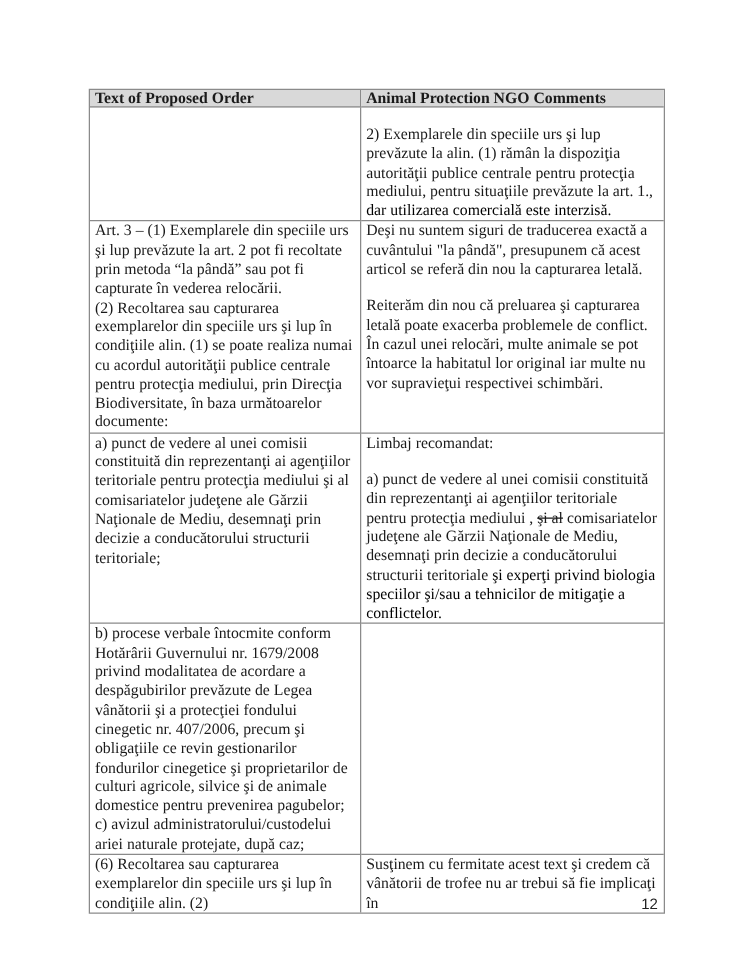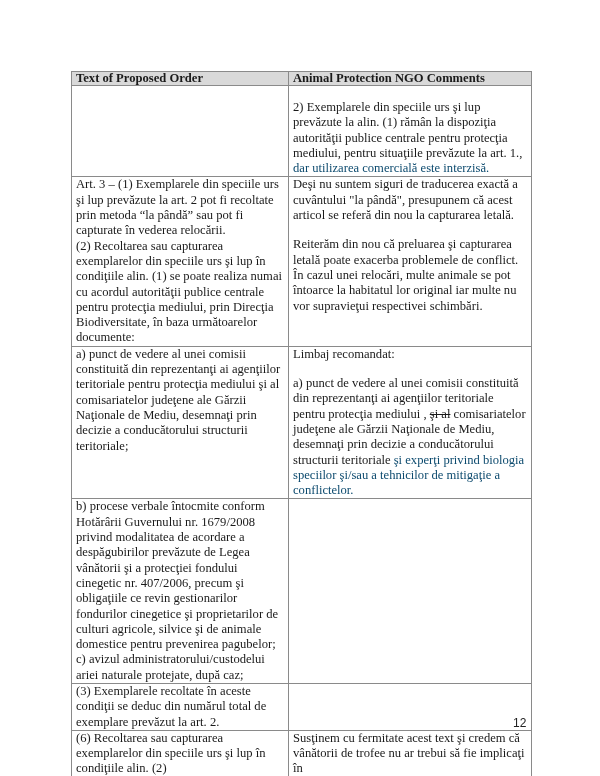--- a/index.html
+++ b/index.html
@@ -21,21 +21,21 @@
     border-right:1.5px solid #8a8a8a;
     border-bottom:1.5px solid #8a8a8a;
     vertical-align:top; text-align:left;
     padding:0 5px 0 4px;
   }
   table.doc-table th:last-child, table.doc-table td:last-child { border-right:none; }
   table.doc-table th {
     background:#d9d9d9; font-weight:bold; font-size:12.6px; line-height:13px; padding-top:0px; padding-bottom:0px;
   }
   table.doc-table tr.last td { border-bottom:none; }
-  .red { color:#0c4a6e; }
+  .red { color:#000000; }
   .strike { text-decoration:line-through; }
   .it { }
   .gap { height:14px; }
   .r1 td { height:90px; }
   .r2 td { height:150px;margin-top:15px; }
   .r3 td { height:135px; }
   .r4 td { height:159px; }
   .r5 td { height:43px; }
   .r6 td { height:29px; }
   .page-number {
@@ -86,24 +86,20 @@
           <p><span>a) punct de vedere al unei comisii constituită din reprezentanţi ai agenţiilor teritoriale pentru protecţia mediului , </span><span class="strike">şi al</span><span> comisariatelor judeţene ale Gărzii Naţionale de Mediu, desemnaţi prin decizie a conducătorului structurii teritoriale </span><span class="red">şi experţi privind biologia speciilor şi/sau a tehnicilor de mitigaţie a conflictelor.</span></p>
         </td>
       </tr>
       <tr class="r4">
         <td>
           <p><span>b) procese verbale întocmite conform Hotărârii Guvernului nr. 1679/2008 </span><span class="it">privind modalitatea de acordare a despăgubirilor prevăzute de Legea vânătorii şi a protecţiei fondului cinegetic nr. 407/2006, precum şi obligaţiile ce revin gestionarilor fondurilor cinegetice şi proprietarilor de culturi agricole, silvice şi de animale domestice pentru prevenirea pagubelor</span><span>;</span></p>
           <p>c) avizul administratorului/custodelui ariei naturale protejate, după caz;</p>
         </td>
         <td></td>
       </tr>
-      <tr class="r5">
-        <td>(3) Exemplarele recoltate în aceste condiţii se deduc din numărul total de exemplare prevăzut la art. 2.</td>
-        <td></td>
-      </tr>
       <tr class="r6 last">
         <td>(6) Recoltarea sau capturarea exemplarelor din speciile urs şi lup în condiţiile alin. (2)</td>
         <td>Susţinem cu fermitate acest text şi credem că vânătorii de trofee nu ar trebui să fie implicaţi în</td>
       </tr>
     </tbody>
   </table>
 
   <div class="page-number">12</div>
 </div>
 

